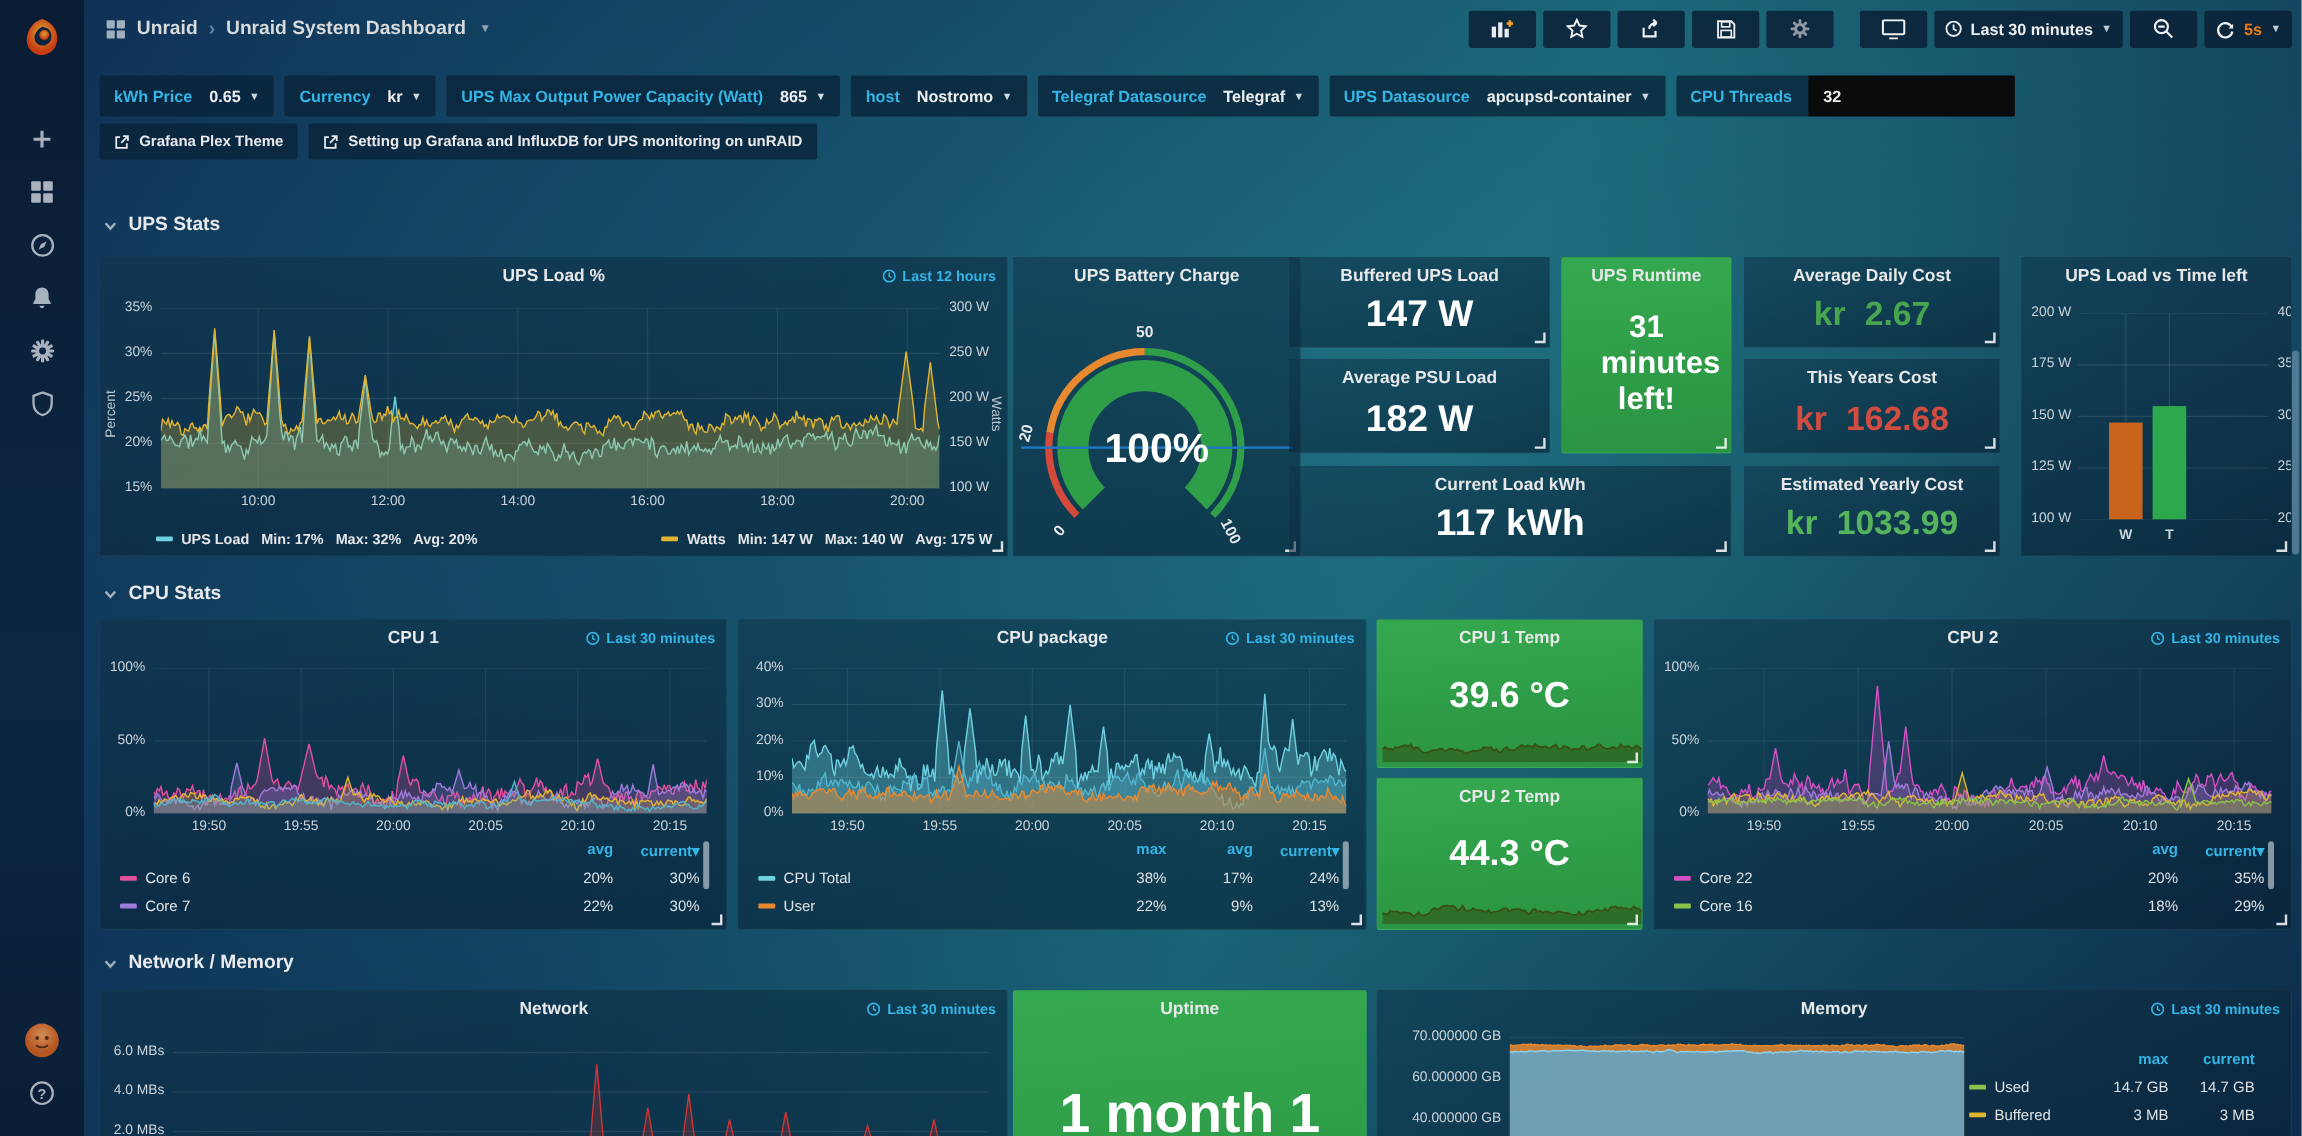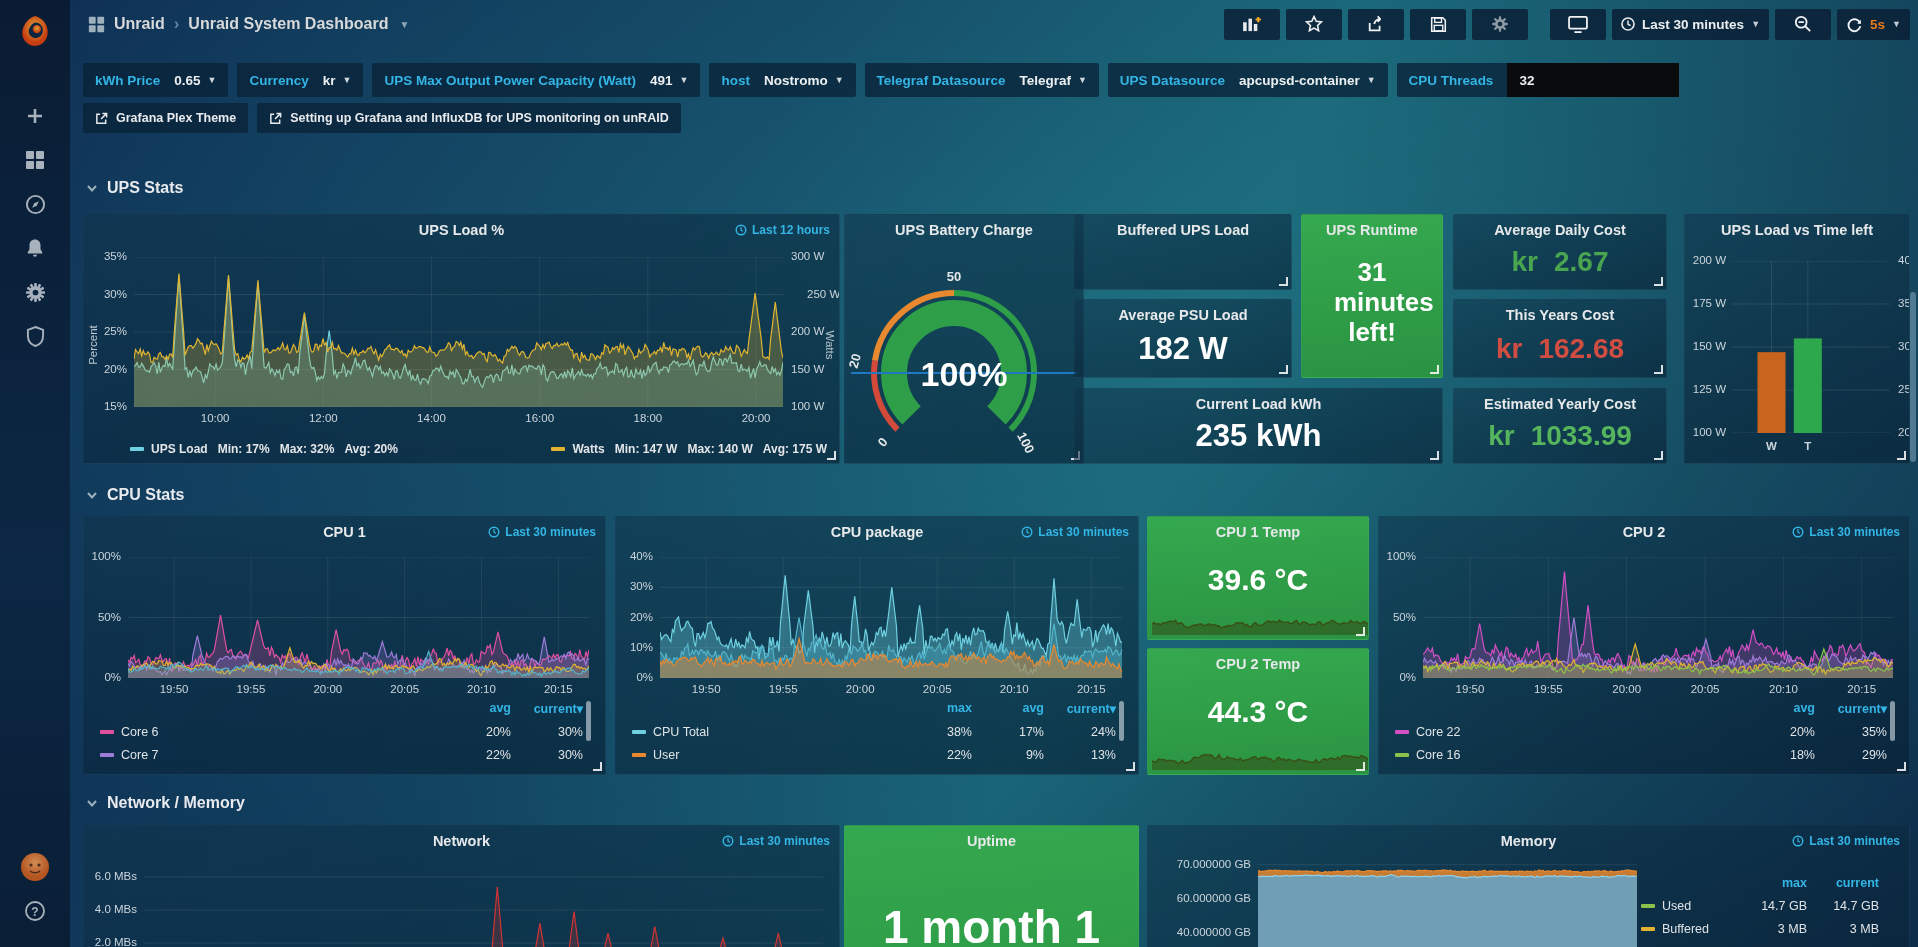--- a/index.html
+++ b/index.html
@@ -289,21 +289,21 @@
   <div class="var-chip">
     <span class="var-label">Currency</span>
     <span class="var-value">
         <span>kr</span>
         <span class="caret">▼</span>
       </span>
   </div>
   <div class="var-chip">
     <span class="var-label">UPS Max Output Power Capacity (Watt)</span>
     <span class="var-value">
-        <span>491</span>
+        <span>865</span>
         <span class="caret">▼</span>
       </span>
   </div>
   <div class="var-chip">
     <span class="var-label">host</span>
     <span class="var-value">
         <span>Nostromo</span>
         <span class="caret">▼</span>
       </span>
   </div>
@@ -393,21 +393,21 @@
         <path d="M0.0 102.0 L1.5 92.5 L3.1 94.8 L4.6 96.5 L6.2 92.0 L7.7 98.8 L9.3 93.5 L10.8 97.3 L12.4 97.3 L13.9 94.9 L15.5 97.2 L17.0 105.1 L18.6 105.7 L20.1 100.3 L21.7 101.5 L23.2 102.2 L24.8 96.9 L26.3 95.5 L27.9 99.6 L29.4 99.5 L31.0 102.4 L32.5 99.0 L34.1 102.1 L35.6 97.2 L37.2 96.9 L38.7 100.6 L40.3 75.0 L41.8 55.5 L43.4 36.0 L44.9 16.5 L46.5 36.0 L48.0 55.5 L49.6 75.0 L51.1 98.4 L52.7 93.7 L54.2 90.2 L55.8 88.6 L57.3 88.5 L58.9 91.1 L60.4 89.2 L62.0 86.4 L63.5 81.8 L65.1 83.6 L66.6 86.7 L68.2 86.3 L69.7 91.3 L71.3 97.7 L72.8 87.5 L74.3 93.8 L75.9 88.6 L77.4 84.2 L79.0 86.8 L80.5 87.5 L82.1 86.8 L83.6 89.0 L85.2 92.6 L86.7 96.9 L88.3 95.6 L89.8 75.4 L91.4 56.3 L92.9 37.1 L94.5 18.0 L96.0 37.1 L97.6 56.3 L99.1 75.4 L100.7 93.2 L102.2 98.1 L103.8 96.6 L105.3 102.9 L106.9 104.8 L108.4 100.2 L110.0 102.0 L111.5 101.3 L113.1 97.9 L114.6 101.4 L116.2 95.4 L117.7 94.2 L119.3 76.7 L120.8 58.9 L122.4 41.1 L123.9 23.3 L125.5 41.1 L127.0 58.9 L128.6 76.7 L130.1 95.8 L131.7 92.1 L133.2 91.7 L134.8 95.6 L136.3 96.0 L137.9 94.5 L139.4 92.7 L141.0 93.8 L142.5 92.7 L144.1 90.5 L145.6 92.9 L147.1 90.0 L148.7 85.9 L150.2 92.1 L151.8 92.7 L153.3 88.6 L154.9 96.1 L156.4 95.8 L158.0 91.5 L159.5 87.5 L161.1 89.9 L162.6 95.4 L164.2 94.6 L165.7 84.8 L167.3 75.0 L168.8 65.2 L170.4 55.5 L171.9 65.2 L173.5 75.0 L175.0 84.8 L176.6 92.6 L178.1 95.2 L179.7 94.3 L181.2 87.3 L182.8 87.2 L184.3 92.8 L185.9 88.1 L187.4 89.2 L189.0 81.5 L190.5 87.8 L192.1 85.6 L193.6 95.1 L195.2 90.6 L196.7 90.6 L198.3 85.2 L199.8 91.9 L201.4 91.4 L202.9 93.1 L204.5 88.5 L206.0 92.4 L207.6 96.0 L209.1 95.8 L210.7 96.4 L212.2 98.1 L213.8 100.2 L215.3 96.9 L216.8 96.9 L218.4 91.1 L219.9 97.3 L221.5 93.1 L223.0 97.3 L224.6 98.6 L226.1 95.5 L227.7 95.4 L229.2 93.6 L230.8 95.9 L232.3 94.4 L233.9 91.1 L235.4 91.5 L237.0 89.4 L238.5 94.0 L240.1 96.8 L241.6 92.6 L243.2 98.2 L244.7 103.0 L246.3 97.2 L247.8 99.8 L249.4 96.4 L250.9 92.7 L252.5 91.7 L254.0 89.5 L255.6 87.9 L257.1 92.4 L258.7 92.1 L260.2 93.2 L261.8 91.1 L263.3 91.6 L264.9 93.6 L266.4 95.8 L268.0 93.5 L269.5 98.4 L271.1 96.7 L272.6 100.1 L274.2 93.3 L275.7 94.9 L277.3 94.9 L278.8 93.3 L280.4 88.6 L281.9 91.2 L283.5 90.8 L285.0 89.6 L286.6 89.6 L288.1 90.6 L289.6 90.7 L291.2 92.9 L292.7 95.1 L294.3 95.1 L295.8 89.8 L297.4 94.7 L298.9 95.2 L300.5 95.7 L302.0 99.2 L303.6 97.9 L305.1 94.2 L306.7 93.1 L308.2 93.0 L309.8 93.2 L311.3 91.9 L312.9 89.6 L314.4 85.8 L316.0 87.0 L317.5 93.6 L319.1 90.5 L320.6 89.4 L322.2 84.5 L323.7 85.1 L325.3 88.5 L326.8 85.2 L328.4 92.0 L329.9 87.3 L331.5 97.5 L333.0 94.6 L334.6 98.5 L336.1 99.6 L337.7 98.5 L339.2 101.5 L340.8 99.6 L342.3 97.1 L343.9 95.5 L345.4 94.7 L347.0 95.0 L348.5 97.4 L350.1 96.4 L351.6 102.2 L353.2 104.6 L354.7 95.5 L356.3 95.6 L357.8 98.3 L359.4 99.1 L360.9 97.5 L362.4 100.0 L364.0 104.1 L365.5 102.2 L367.1 104.5 L368.6 106.0 L370.2 99.0 L371.7 99.0 L373.3 92.3 L374.8 94.3 L376.4 91.9 L377.9 89.3 L379.5 91.2 L381.0 89.4 L382.6 91.3 L384.1 96.5 L385.7 98.3 L387.2 94.9 L388.8 94.5 L390.3 96.3 L391.9 100.5 L393.4 100.9 L395.0 100.5 L396.5 96.7 L398.1 94.1 L399.6 92.7 L401.2 92.5 L402.7 85.9 L404.3 87.9 L405.8 89.3 L407.4 92.5 L408.9 87.4 L410.5 91.0 L412.0 86.2 L413.6 86.1 L415.1 85.1 L416.7 89.5 L418.2 91.5 L419.8 88.3 L421.3 88.5 L422.9 86.2 L424.4 89.4 L426.0 88.4 L427.5 86.9 L429.1 88.0 L430.6 85.8 L432.2 88.2 L433.7 85.5 L435.2 90.0 L436.8 93.2 L438.3 93.0 L439.9 100.6 L441.4 96.7 L443.0 96.5 L444.5 102.1 L446.1 104.7 L447.6 95.1 L449.2 100.7 L450.7 98.3 L452.3 102.3 L453.8 103.2 L455.4 103.1 L456.9 96.7 L458.5 97.1 L460.0 99.4 L461.6 102.5 L463.1 98.7 L464.7 99.5 L466.2 101.3 L467.8 95.7 L469.3 97.1 L470.9 87.8 L472.4 89.2 L474.0 90.2 L475.5 96.1 L477.1 94.5 L478.6 90.6 L480.2 92.5 L481.7 89.7 L483.3 89.4 L484.8 95.5 L486.4 86.8 L487.9 91.2 L489.5 87.8 L491.0 97.9 L492.6 93.0 L494.1 89.5 L495.7 91.6 L497.2 94.0 L498.8 96.6 L500.3 101.8 L501.9 99.2 L503.4 99.7 L504.9 92.4 L506.5 96.1 L508.0 94.6 L509.6 93.5 L511.1 87.5 L512.7 90.1 L514.2 93.1 L515.8 100.1 L517.3 97.2 L518.9 96.7 L520.4 94.4 L522.0 97.1 L523.5 93.4 L525.1 93.4 L526.6 90.5 L528.2 95.5 L529.7 85.4 L531.3 91.4 L532.8 90.8 L534.4 92.8 L535.9 89.8 L537.5 98.6 L539.0 91.9 L540.6 92.3 L542.1 93.2 L543.7 100.0 L545.2 92.6 L546.8 93.4 L548.3 91.5 L549.9 92.1 L551.4 93.6 L553.0 100.6 L554.5 96.9 L556.1 103.0 L557.6 95.7 L559.2 90.7 L560.7 93.1 L562.3 90.3 L563.8 89.2 L565.4 89.7 L566.9 98.5 L568.5 99.9 L570.0 98.8 L571.6 95.7 L573.1 97.2 L574.7 101.2 L576.2 97.1 L577.7 95.5 L579.3 97.9 L580.8 97.0 L582.4 95.0 L583.9 97.4 L585.5 97.9 L587.0 92.6 L588.6 94.9 L590.1 94.8 L591.7 89.5 L593.2 92.3 L594.8 93.0 L596.3 89.8 L597.9 93.7 L599.4 96.4 L601.0 96.3 L602.5 88.4 L604.1 89.8 L605.6 92.7 L607.2 99.3 L608.7 96.2 L610.3 92.5 L611.8 95.0 L613.4 96.5 L614.9 82.8 L616.5 71.1 L618.0 59.4 L619.6 47.7 L621.1 36.0 L622.7 47.7 L624.2 59.4 L625.8 71.1 L627.3 82.8 L628.9 99.7 L630.4 100.4 L632.0 101.3 L633.5 99.9 L635.1 102.3 L636.6 82.1 L638.2 69.8 L639.7 57.4 L641.3 45.0 L642.8 57.4 L644.4 69.8 L645.9 82.1 L647.5 95.0 L649.0 100.8" fill="none" stroke="#e0b430" stroke-width="1.2"></path>
       </svg>
       <div class="tick yl" style="right: 712px; top: 185px;">15%</div>
       <div class="tick yl" style="right: 712px; top: 147.5px;">20%</div>
       <div class="tick yl" style="right: 712px; top: 110px;">25%</div>
       <div class="tick yl" style="right: 712px; top: 72.5px;">30%</div>
       <div class="tick yl" style="right: 712px; top: 35px;">35%</div>
       <div class="tick" style="left: 707px; top: 185px;">100 W</div>
       <div class="tick" style="left: 707px; top: 147.5px;">150 W</div>
       <div class="tick" style="left: 707px; top: 110px;">200 W</div>
-      <div class="tick" style="left: 707px; top: 72.5px; margin-left: 16px;">250 W</div>
+      <div class="tick" style="left: 707px; top: 72.5px;">250 W</div>
       <div class="tick" style="left: 707px; top: 35px;">300 W</div>
       <div class="tick xc" style="left: 105.125px; top: 197px; width: 52px;">10:00</div>
       <div class="tick xc" style="left: 213.313px; top: 197px; width: 52px;">12:00</div>
       <div class="tick xc" style="left: 321.502px; top: 197px; width: 52px;">14:00</div>
       <div class="tick xc" style="left: 429.69px; top: 197px; width: 52px;">16:00</div>
       <div class="tick xc" style="left: 537.878px; top: 197px; width: 52px;">18:00</div>
       <div class="tick xc" style="left: 646.066px; top: 197px; width: 52px;">20:00</div>
       <div class="legend-line">
         <span style="display: flex; align-items: center;">
           <span class="sw" style="background: rgb(110, 208, 224);"></span>
@@ -443,32 +443,33 @@
         <text x="176.88225099390866" y="201.88225099390849" fill="#e6e8ea" font-size="13" font-weight="bold" text-anchor="middle" font-family="Liberation Sans, sans-serif" transform="rotate(62 176.88225099390866 201.88225099390849)">100</text>
       </svg>
     </div>
   <div class="gauge-line"></div>
   <div class="gauge-value">100%</div>
   <i class="corner"></i>
 </section>
 
 <section class="panel" id="p-cur-load">
   <h2 class="ptitle">Buffered UPS Load</h2>
+  <div class="stat-value stat-big">147 W</div>
   <i class="corner"></i>
 </section>
 
 <section class="panel" id="p-psu-load">
   <h2 class="ptitle">Average PSU Load</h2>
   <div class="stat-value stat-big">182 W</div>
   <i class="corner"></i>
 </section>
 
 <section class="panel" id="p-load-kwh">
   <h2 class="ptitle">Current Load kWh</h2>
-  <div class="stat-value stat-big">235 kWh</div>
+  <div class="stat-value stat-big">117 kWh</div>
   <i class="corner"></i>
 </section>
 
 <section class="panel green" id="p-runtime">
   <h2 class="ptitle">UPS Runtime</h2>
   <div class="stat-value stat-runtime">31 minutes left!</div>
   <i class="corner"></i>
 </section>
 
 <section class="panel" id="p-daily-cost">

